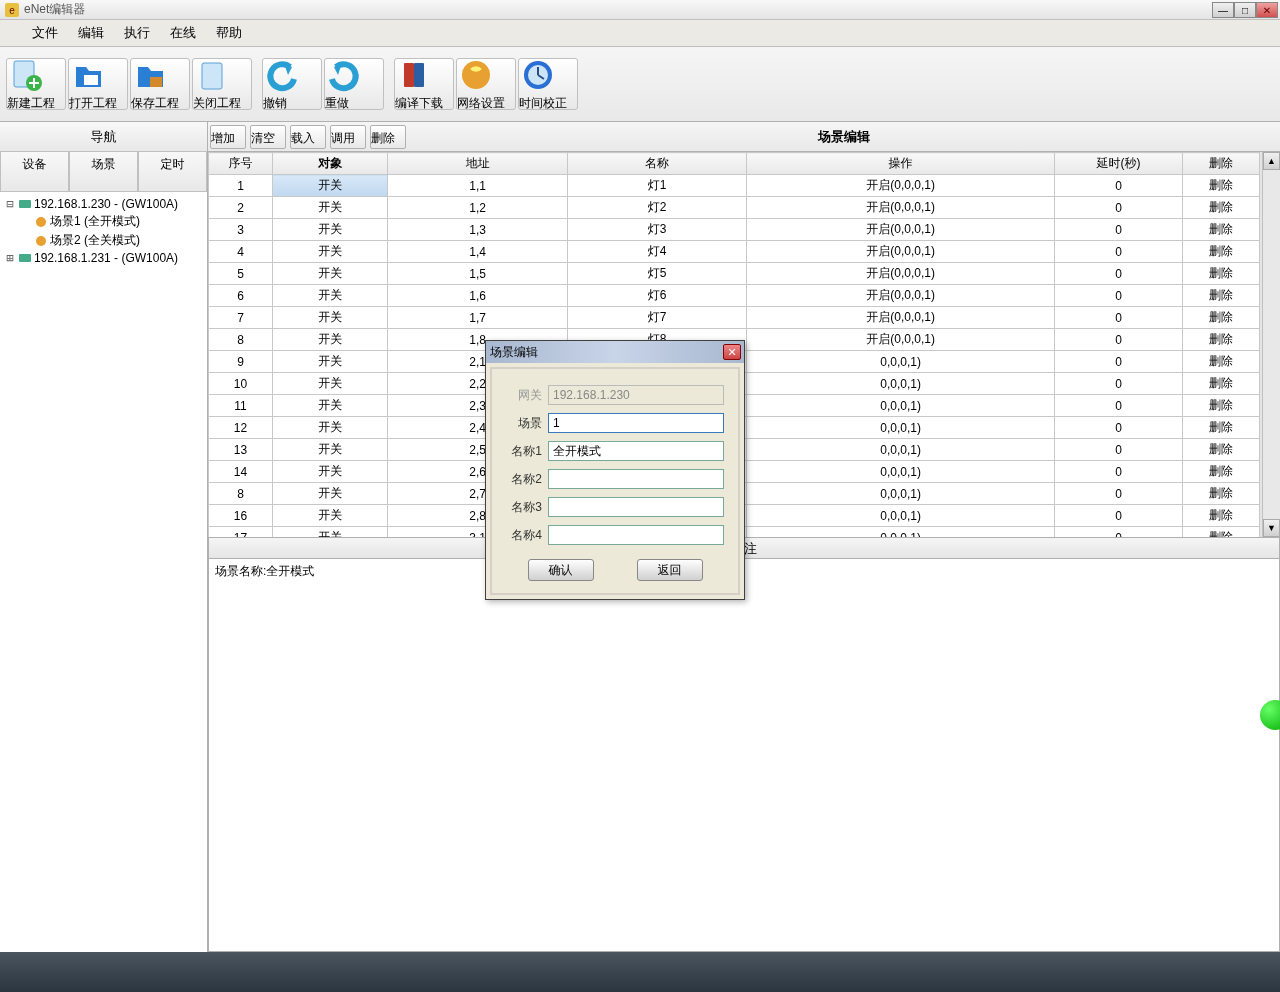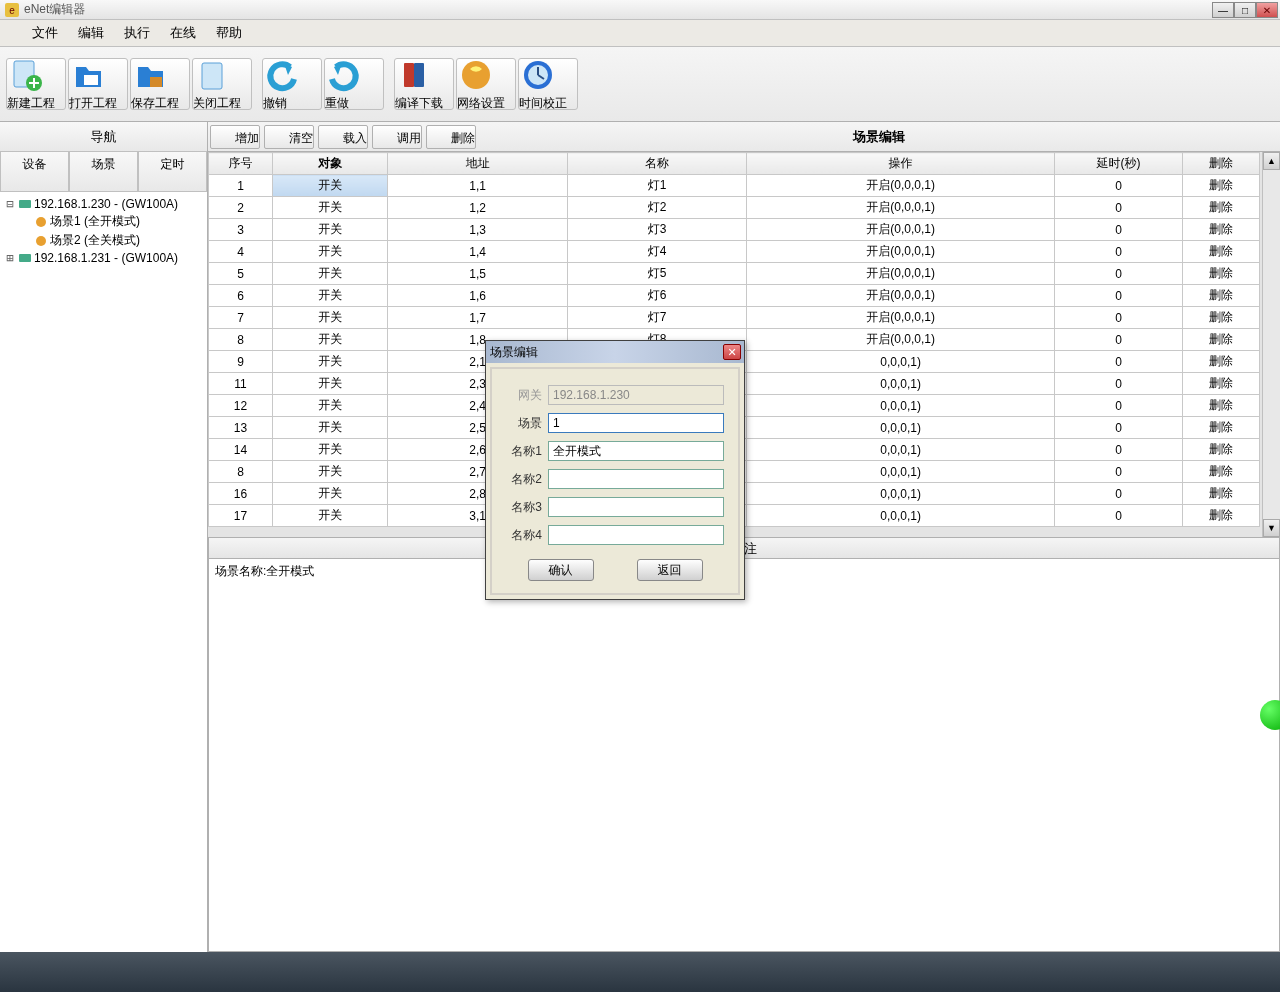--- a/index.html
+++ b/index.html
@@ -21,21 +21,21 @@
 .navheader { height: 30px; text-align: center; line-height: 30px; border-bottom: 1px solid #c0c0c0; background: linear-gradient(#f8f8f8,#e8e8e8); font-size: 13px; }
 .navtabs { display: grid; grid-template-columns: 1fr 1fr 1fr; }
 .navtabs div { height: 40px; line-height: 25px; text-align: center; border: 1px solid #c0c0c0; border-top: none; background: linear-gradient(#f8f8f8,#e8e8e8); font-size: 12px; }
 .tree { flex: 1; background: #fff; padding: 4px; font-size: 12px; overflow: auto; }
 .treenode { display: flex; align-items: center; gap: 2px; padding: 1px 0; white-space: nowrap; }
 .treenode .exp { width: 12px; text-align: center; color: #666; font-family: monospace; }
 .treenode .nicon { width: 14px; height: 14px; display: inline-flex; align-items: center; justify-content: center; }
 .child1 { padding-left: 16px; }
 .content { flex: 1; display: flex; flex-direction: column; background: #e4e4e4; position: relative; }
 .subtoolbar { height: 30px; display: flex; align-items: center; border-bottom: 1px solid #b0b0b0; background: linear-gradient(#f5f5f5,#e9e9e9); }
-.subbtn { width: 50px; height: 24px; margin: 2px 2px; border: 1px solid #b0b0b0; background: linear-gradient(#fff,#e8e8e8); text-align: right; line-height: 24px; border-radius: 2px; }
+.subbtn { width: 36px; height: 24px; margin: 2px 2px; border: 1px solid #b0b0b0; background: linear-gradient(#fff,#e8e8e8); text-align: left; line-height: 24px; border-radius: 2px; }
 .subtitle { flex: 1; text-align: center; font-weight: bold; font-size: 13px; }
 .tablewrap { flex: 1; overflow: auto; background: #e4e4e4; position: relative; padding-right: 20px; }
 .vscroll { position: absolute; right: 0; top: 0; width: 18px; height: 100%; background: #e8e8e8; border-left: 1px solid #c0c0c0; }
 .vscroll .arrow { height: 18px; background: linear-gradient(#f0f0f0,#d0d0d0); border: 1px solid #aaa; display: flex; align-items: center; justify-content: center; font-size: 9px; }
 .vscroll .arrow.bot { position: absolute; bottom: 0; width: 100%; }
 table { width: 100%; border-collapse: collapse; background: #fff; }
 th, td { border: 1px solid #c8c8c8; padding: 2px 4px; text-align: center; height: 20px; font-size: 12px; font-weight: normal; }
 th { background: linear-gradient(#f8f8f8,#e8e8e8); }
 td.sel { background: linear-gradient(#d8e8f8,#c0d8f0); }
 .remarkbar { height: 22px; background: linear-gradient(#f5f5f5,#e5e5e5); border: 1px solid #b0b0b0; text-align: center; line-height: 22px; font-size: 13px; }
@@ -315,20 +315,29 @@
             <tr>
               <td>9</td>
               <td>开关</td>
               <td>2,1</td>
               <td></td>
               <td>0,0,0,1)</td>
               <td>0</td>
               <td>删除</td>
             </tr>
             <tr>
+              <td>10</td>
+              <td>开关</td>
+              <td>2,2</td>
+              <td></td>
+              <td>0,0,0,1)</td>
+              <td>0</td>
+              <td>删除</td>
+            </tr>
+            <tr>
               <td>11</td>
               <td>开关</td>
               <td>2,3</td>
               <td></td>
               <td>0,0,0,1)</td>
               <td>0</td>
               <td>删除</td>
             </tr>
             <tr>
               <td>12</td>

